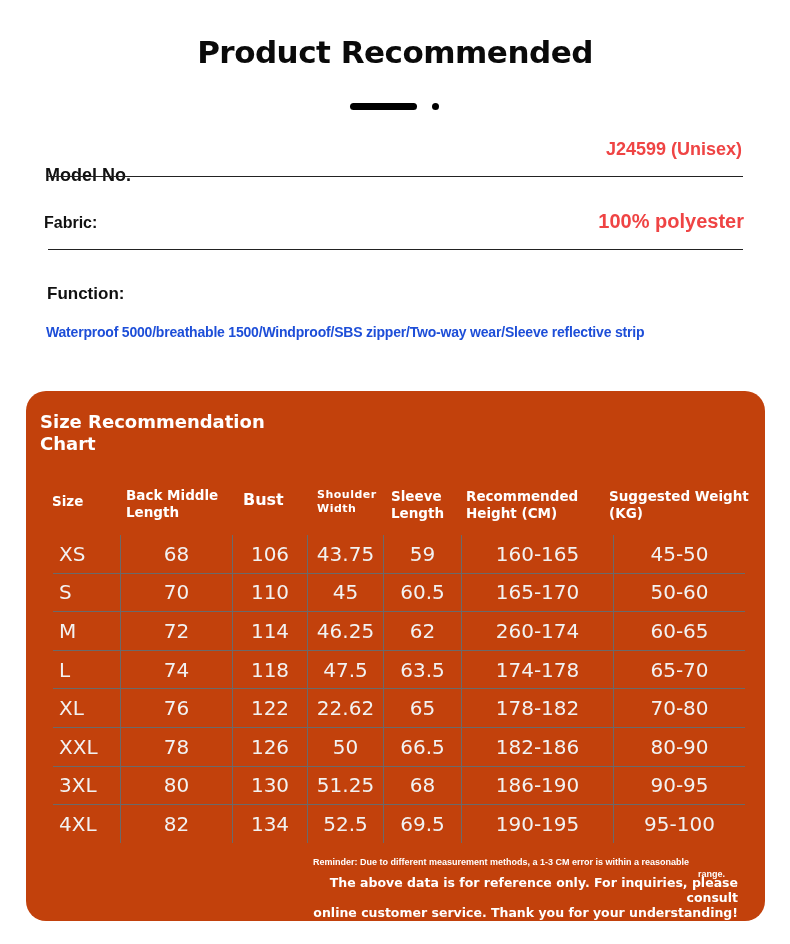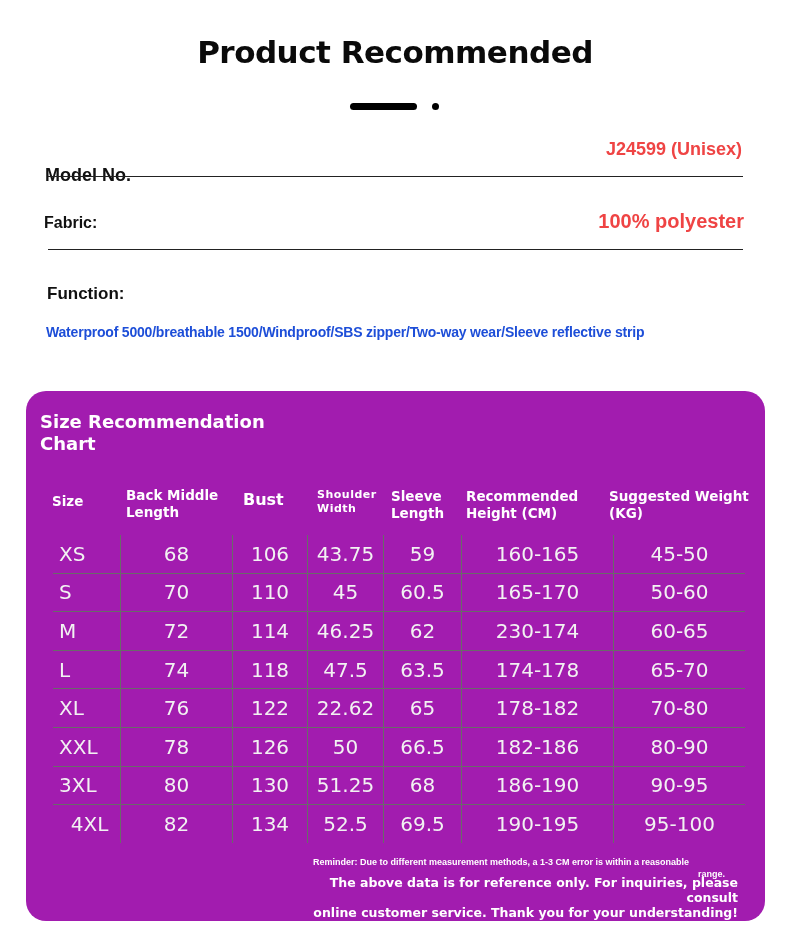--- a/index.html
+++ b/index.html
@@ -12,33 +12,33 @@
                  background: #000; border-radius: 4px; }
   .divider-dot { position: absolute; top: 103px; left: 432px; width: 7px; height: 7px;
                  background: #000; border-radius: 50%; }
   .row-label { position: absolute; font-weight: bold; color: #111; font-size: 18px; }
   .row-value { position: absolute; font-weight: bold; color: #ef4444; text-align: right; }
   .hr { position: absolute; left: 48px; width: 695px; height: 1px; background: #222; }
   .func-text { position: absolute; top: 324px; left: 46px; font-size: 14px; font-weight: bold;
                color: #1d4ed8; letter-spacing: -0.2px; }
 
   .panel { position: absolute; top: 391px; left: 26px; width: 739px; height: 530px;
-           background: #a21caf; border-radius: 20px; }
+           background: #c2410c; border-radius: 20px; }
   .panel-title { position: absolute; top: 20px; left: 14px; color: #fff; font-weight: bold;
                  font-family: "DejaVu Sans", sans-serif; font-size: 18px; line-height: 22px; }
   .hdr { position: absolute; color: #fff; font-weight: bold; font-family: "DejaVu Sans", sans-serif;
          font-size: 13.5px; line-height: 17px; }
   .hdr.small { font-size: 11px; line-height: 14px; letter-spacing: 0.5px; }
   .hdr.mid { font-size: 16px; }
 
   table.sizes { position: absolute; top: 144px; left: 27px; border-collapse: collapse; }
   table.sizes td { color: #f2f2f2; font-family: "DejaVu Sans", sans-serif; font-size: 20px;
                    text-align: center; height: 37.6px; padding: 0; border-right: 1px solid #6a6a6a;
                    border-bottom: 1px solid #6a6a6a; }
-  table.sizes tr:last-child td { border-bottom: none; text-align: center; }
+  table.sizes tr:last-child td { border-bottom: none; }
   table.sizes td:last-child { border-right: none; }
   table.sizes td.c0 { width: 61px; text-align: left; padding-left: 6px; }
   table.sizes td.c1 { width: 111px; }
   table.sizes td.c2 { width: 74px; }
   table.sizes td.c3 { width: 75px; }
   table.sizes td.c4 { width: 77px; }
   table.sizes td.c5 { width: 151px; }
   table.sizes td.c6 { width: 131px; }
 
   .reminder { position: absolute; top: 466px; left: 287px; width: 415px; color: #fff;
@@ -113,21 +113,21 @@
           <td class="c4">60.5</td>
           <td class="c5">165-170</td>
           <td class="c6">50-60</td>
         </tr>
         <tr>
           <td class="c0">M</td>
           <td class="c1">72</td>
           <td class="c2">114</td>
           <td class="c3">46.25</td>
           <td class="c4">62</td>
-          <td class="c5">230-174</td>
+          <td class="c5">260-174</td>
           <td class="c6">60-65</td>
         </tr>
         <tr>
           <td class="c0">L</td>
           <td class="c1">74</td>
           <td class="c2">118</td>
           <td class="c3">47.5</td>
           <td class="c4">63.5</td>
           <td class="c5">174-178</td>
           <td class="c6">65-70</td>

